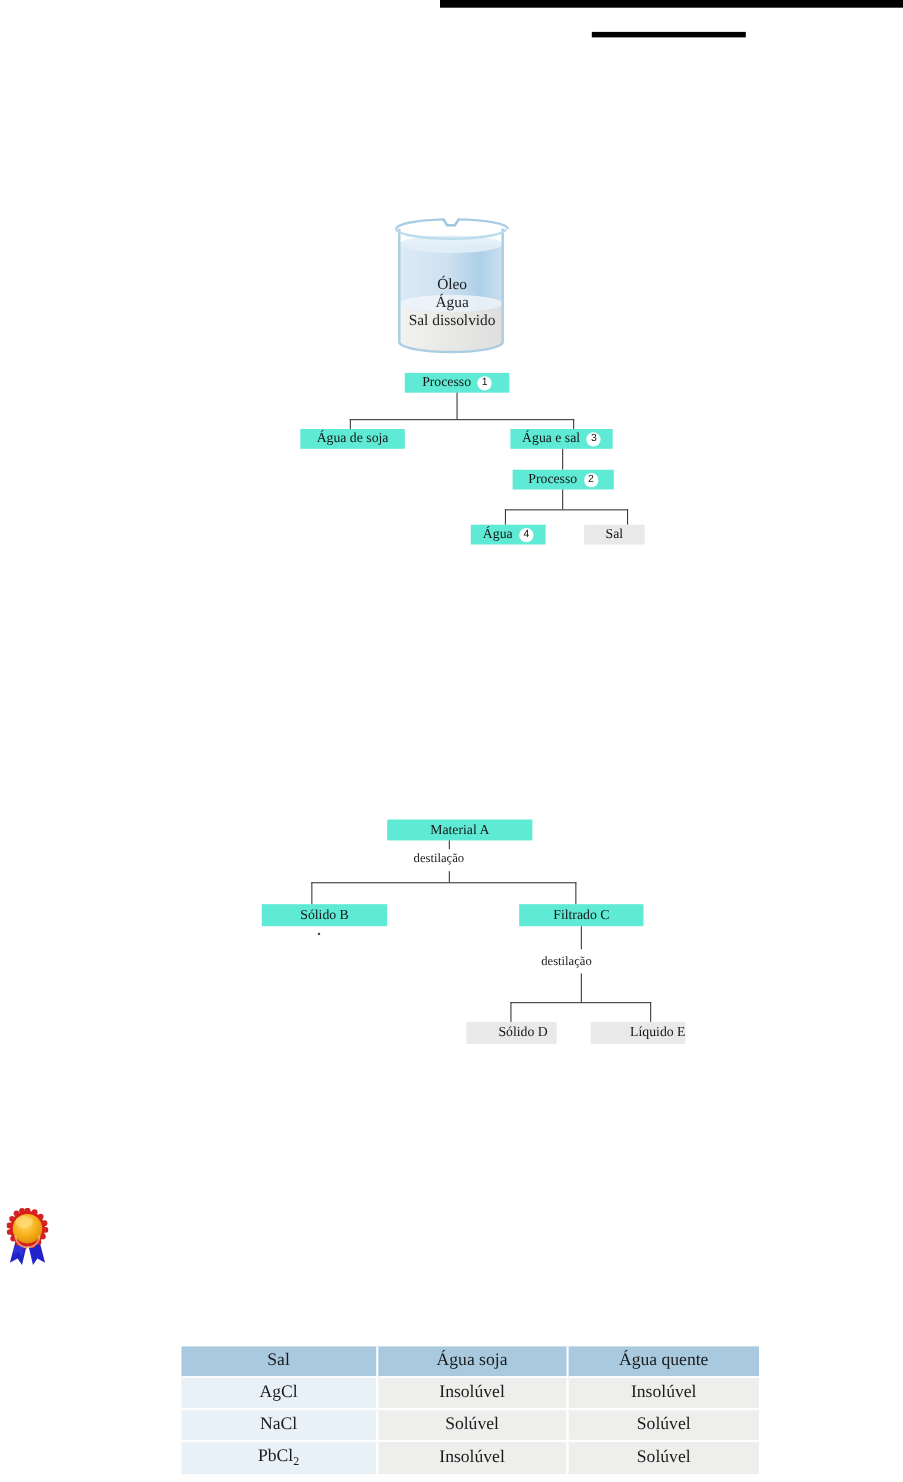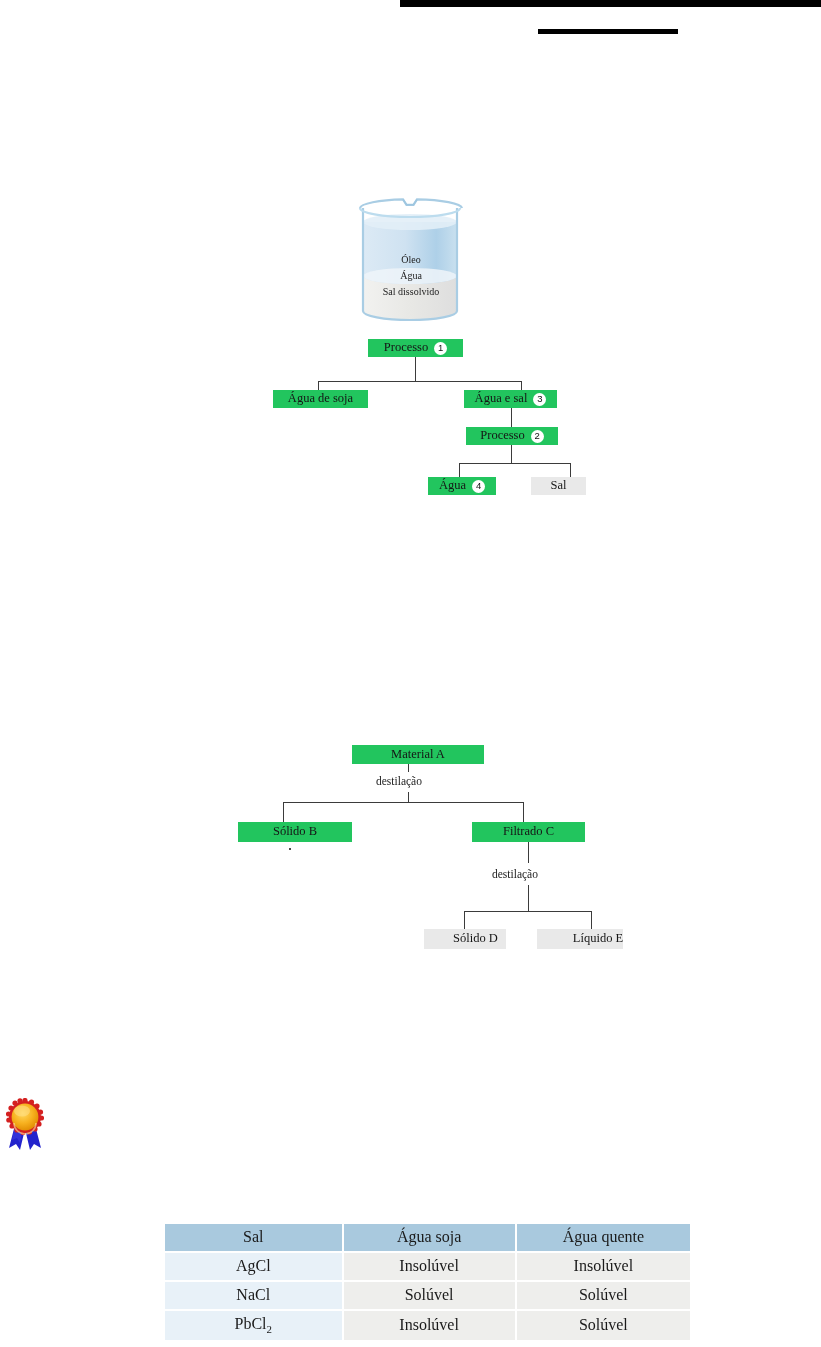--- a/index.html
+++ b/index.html
@@ -25,40 +25,40 @@
   #redaction-bar-top   { left: 400px; top: 0px;  width: 421px; height: 7px; }
   #redaction-bar-sub   { left: 538px; top: 29px; width: 140px; height: 5px; }
 
   
   #beaker-figure { left: 352px; top: 188px; width: 118px; height: 140px; }
   .beaker-svg { display: block; }
   .beaker-labels {
     position: absolute;
     left: 0; top: 0; width: 100%;
     text-align: center;
-    font-size: 10px;
+    font-size: 14px;
     line-height: 16px;
     color: #1c1c1c;
   }
   .beaker-label { display: block; white-space: nowrap; }
   #beaker-label-oleo { margin-top: 64px; }
 
   
   .node {
     position: absolute;
     font-size: 12.5px;
     line-height: 1.05;
     white-space: nowrap;
     display: flex;
     align-items: center;
     justify-content: center;
     box-sizing: border-box;
     color: #151515;
   }
-  .node-blue  { background: #22c55e; }
+  .node-blue  { background: #5eead4; }
   .node-gray  { background: #e9e9e9; }
 
   .node-text { display: inline-block; }
 
   
   .step-badge {
     display: inline-flex;
     align-items: center;
     justify-content: center;
     width: 13px;

